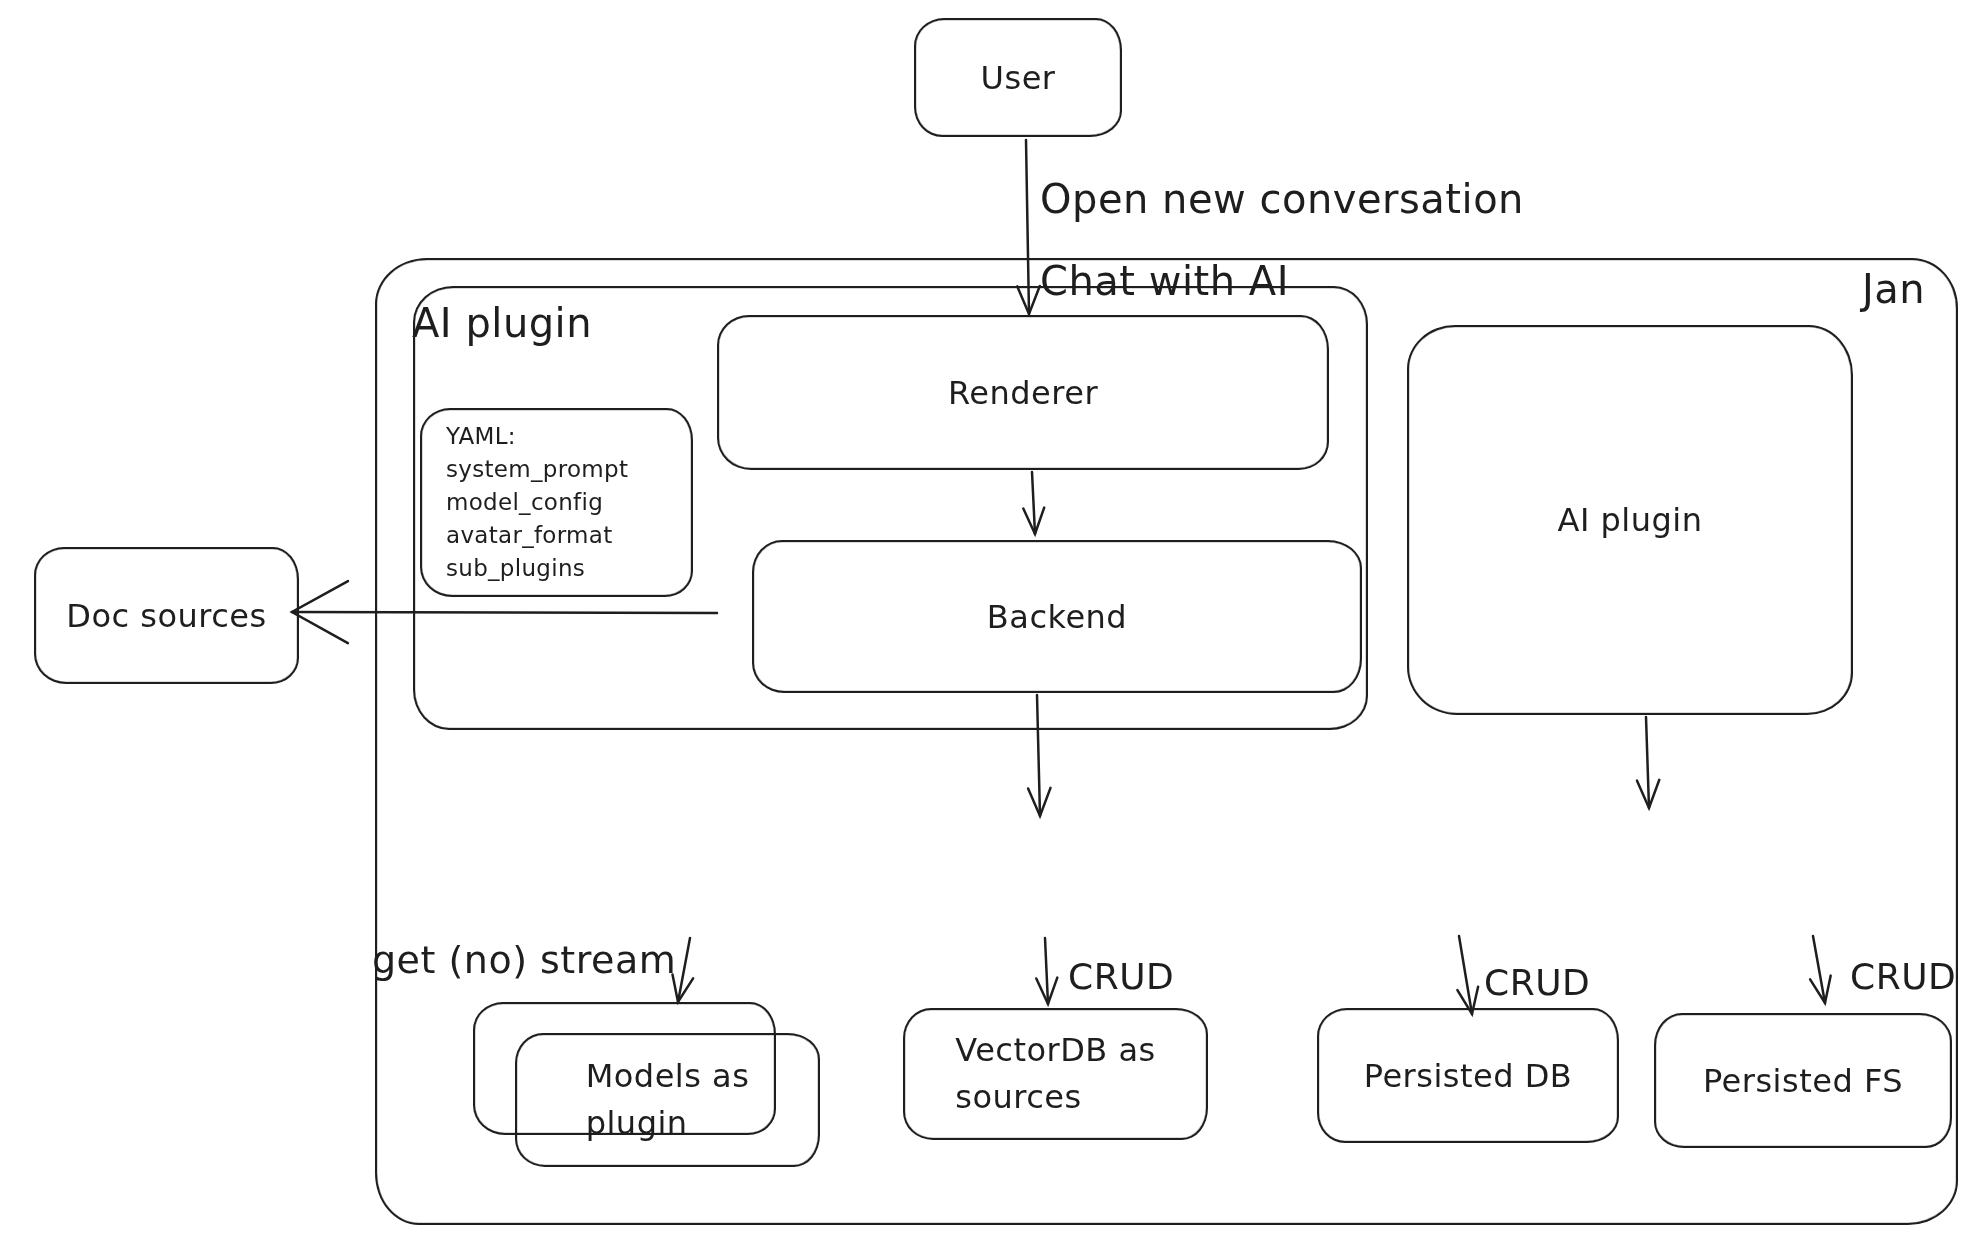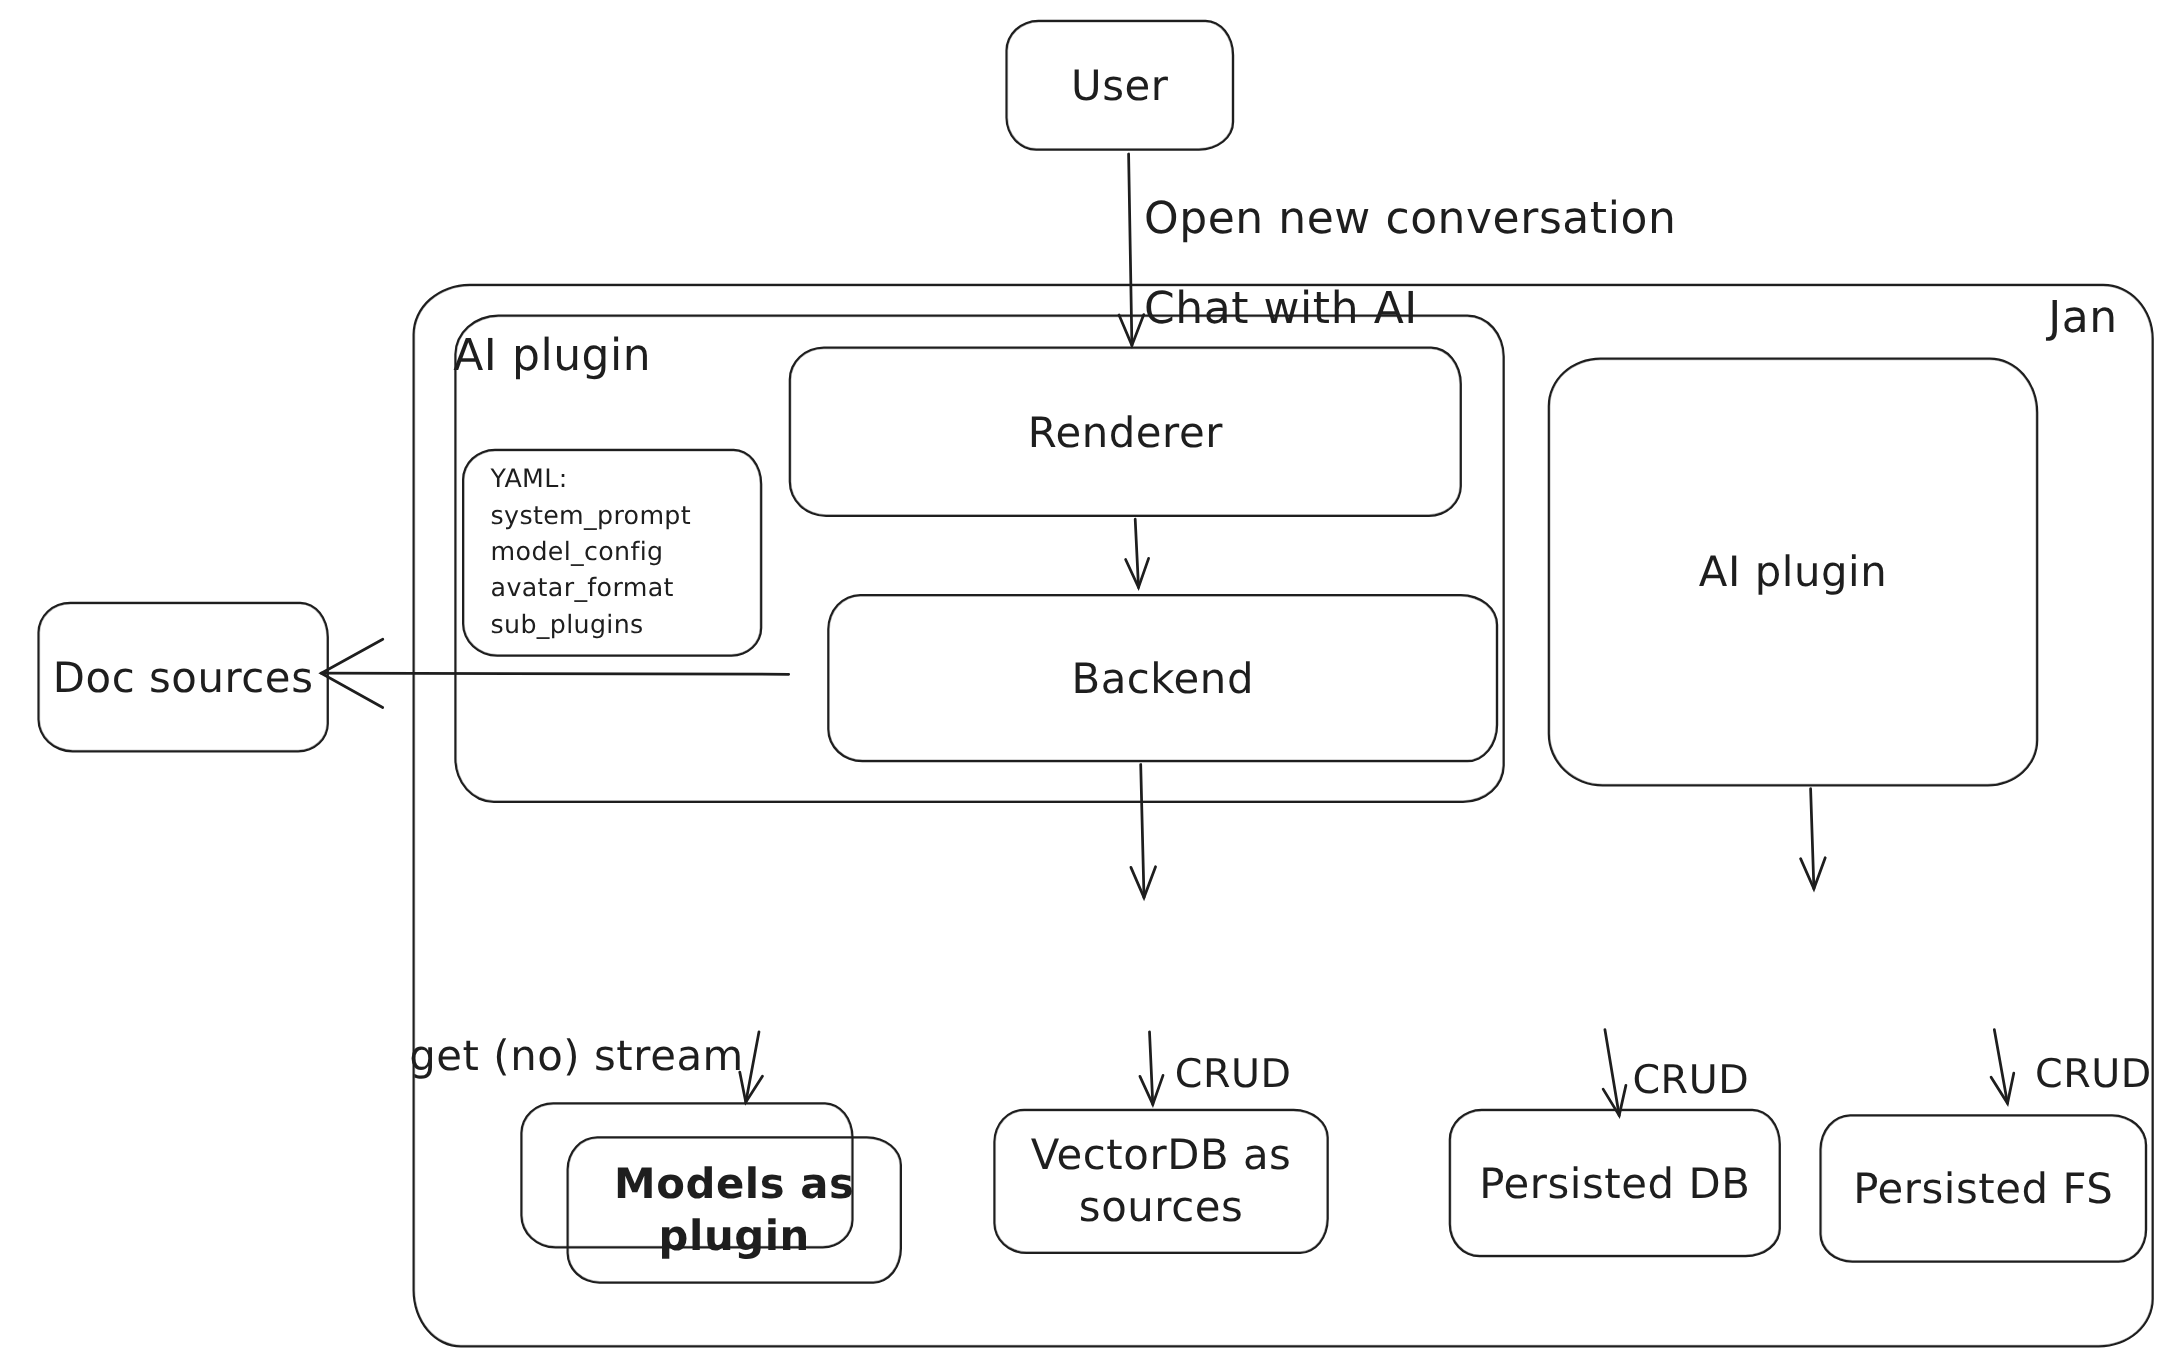--- a/index.html
+++ b/index.html
@@ -22,23 +22,23 @@
     background: transparent;
     box-sizing: border-box;
     box-shadow: inset 0 0 0 0.5px rgba(30,30,30,0.35);
   }
   .center-label {
     position: absolute;
     inset: 0;
     display: flex;
     align-items: center;
     justify-content: center;
-    text-align: center;
+    text-align: left;
     white-space: pre-line;
-    font-size: 38px;
+    font-size: 32px;
     line-height: 48px;
     letter-spacing: 0.5px;
   }
   .float-label {
     position: absolute;
     white-space: pre-line;
     font-size: 38px;
     letter-spacing: 0.5px;
   }
   .yaml-lines {
@@ -131,21 +131,21 @@
     <div class="center-label">AI plugin</div>
   </div>
 
   <div class="box" style="left:34px; top:547px; width:265px; height:137px; border-radius:30px 26px 28px 32px / 28px 32px 26px 30px;">
     <div class="center-label">Doc sources</div>
   </div>
 
 
   <div class="box" style="left:473px; top:1002px; width:303px; height:133px; border-radius:30px 26px 28px 32px / 28px 32px 26px 30px;"></div>
   <div class="box" style="left:515px; top:1033px; width:305px; height:134px; border-radius:28px 32px 26px 30px / 30px 26px 32px 28px;">
-    <div class="center-label" style="line-height:47px;font-weight:bold;">Models as
+    <div class="center-label" style="line-height:47px;">Models as
 plugin</div>
   </div>
 
   <div class="box" style="left:903px; top:1008px; width:305px; height:132px; border-radius:28px 32px 26px 30px / 30px 26px 32px 28px;">
     <div class="center-label" style="line-height:47px;">VectorDB as
 sources</div>
   </div>
 
   <div class="box" style="left:1317px; top:1008px; width:302px; height:135px; border-radius:30px 26px 32px 28px / 28px 32px 26px 30px;">
     <div class="center-label">Persisted DB</div>

